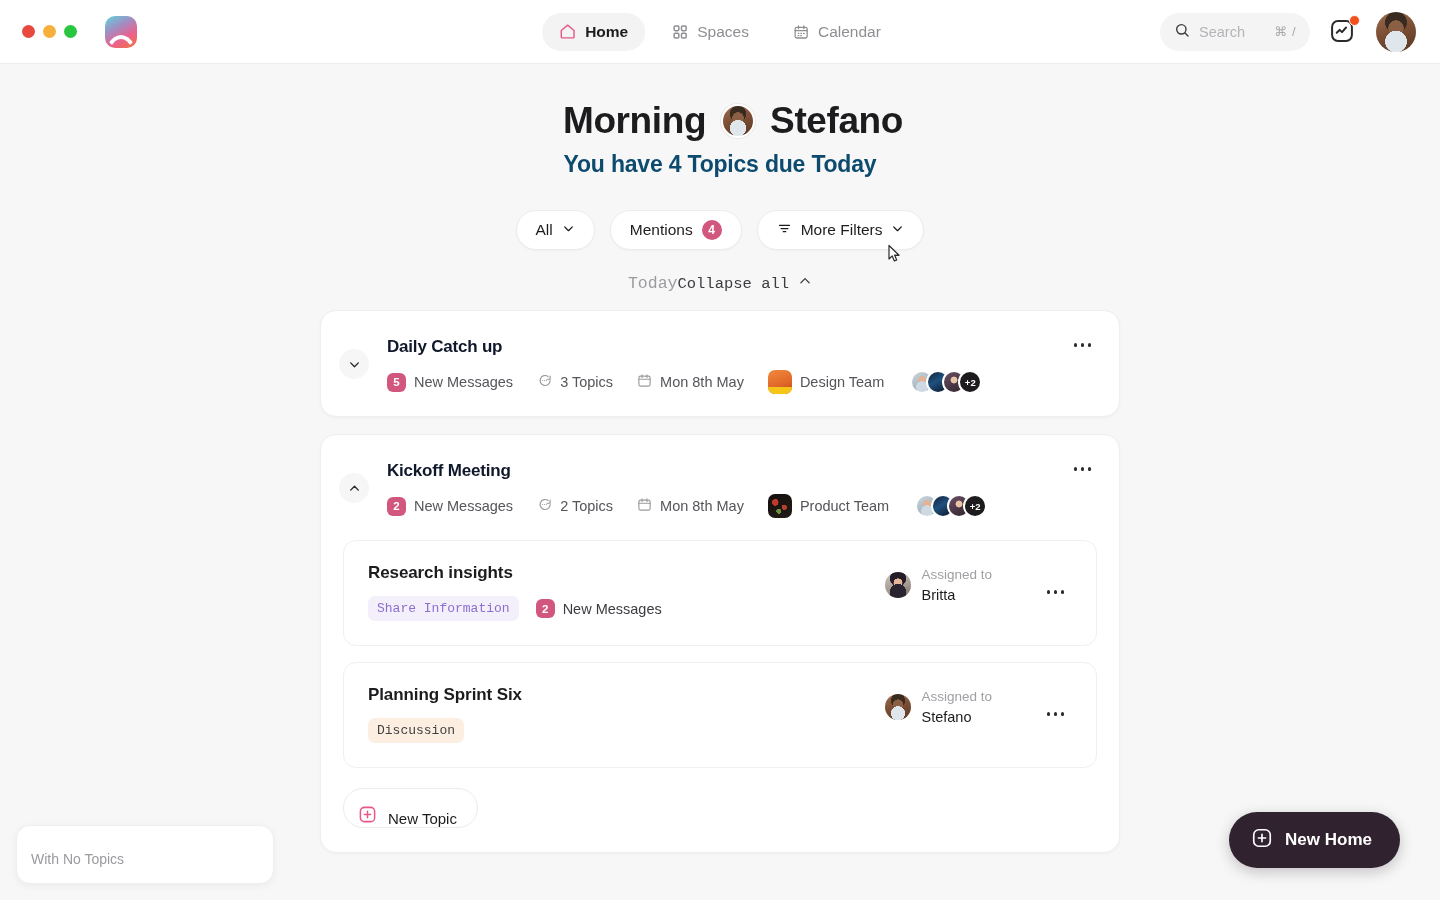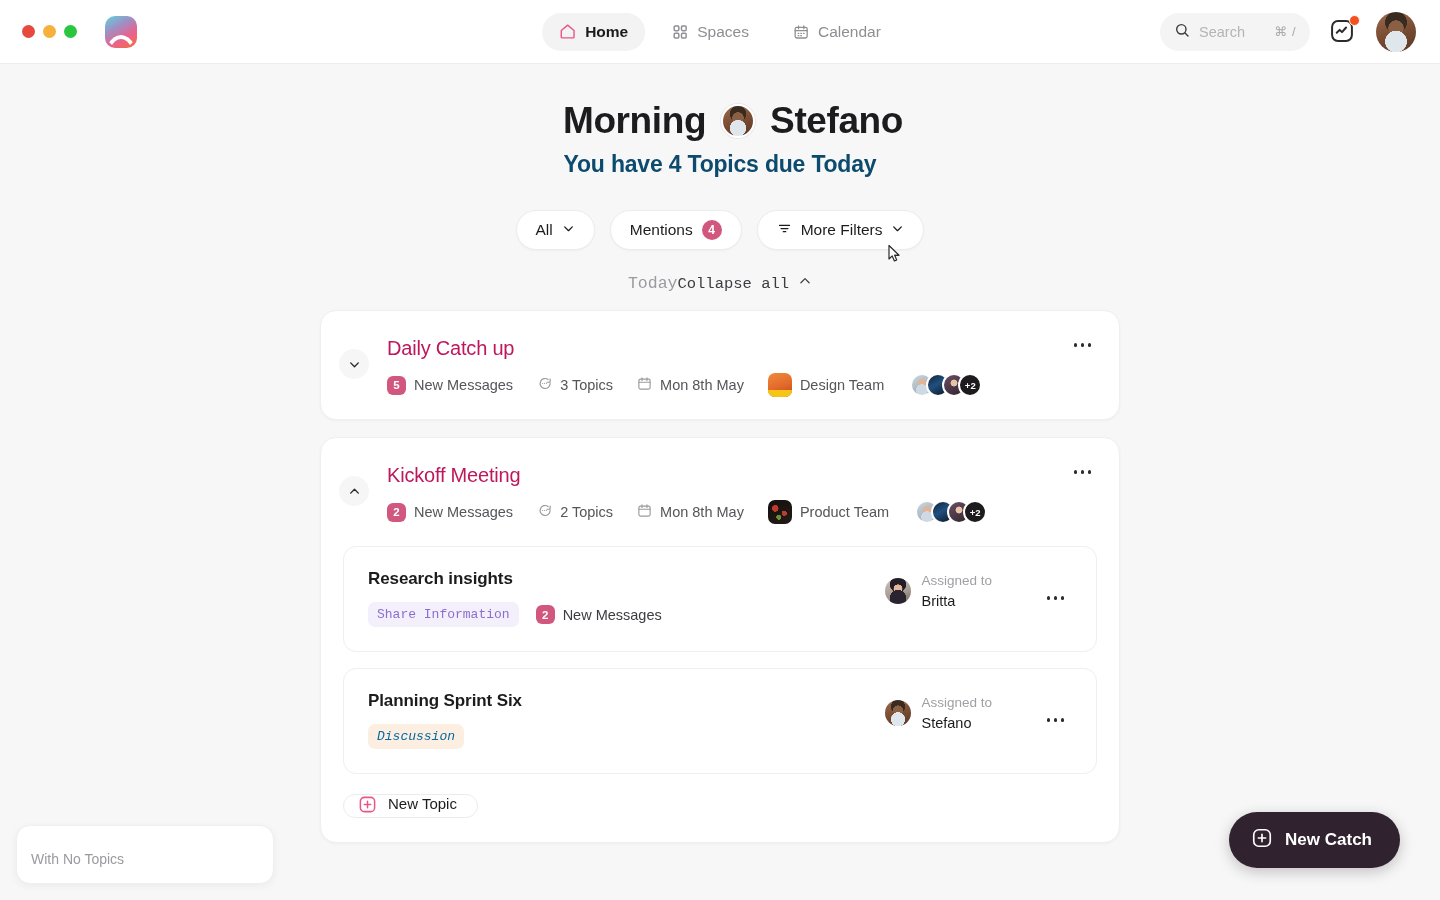--- a/index.html
+++ b/index.html
@@ -178,21 +178,21 @@
   
   .card {
     position: relative;
     background: #ffffff;
     border: 1px solid #efefef;
     border-radius: 16px;
     margin-top: 17px;
     box-shadow: 0 1px 3px rgba(16,16,16,0.04);
   }
   .card-head { padding: 26px 28px 22px 66px; }
-  .card-title { font-size: 20px; font-weight: 400; color: #be185d; letter-spacing: -0.2px; }
+  .card-title { font-size: 17px; font-weight: 700; color: #0f172a; letter-spacing: -0.2px; }
   .meta-row {
     margin-top: 13px;
     display: flex; align-items: center; gap: 24px;
     font-size: 14.5px; color: #3c3c41;
   }
   .meta { display: flex; align-items: center; gap: 8px; white-space: nowrap; }
   .meta .muted { color: #55555a; }
   .pill-count {
     min-width: 19px; height: 19px; padding: 0 5px;
     border-radius: 6px; background: #d1577f; color: #fff;
@@ -246,32 +246,32 @@
   .topic-main { flex: 1; }
   .topic-title { font-size: 17px; font-weight: 700; color: #1c1c1e; letter-spacing: -0.1px; }
   .topic-meta { margin-top: 13px; display: flex; align-items: center; gap: 17px; }
   .tag {
     font-family: "Liberation Mono", monospace;
     font-size: 13px;
     padding: 5px 9px;
     border-radius: 7px;
   }
   .tag-purple { background: #f3effb; color: #8b6fd0; }
-  .tag-orange { background: #fdeee2; color: #0369a1; font-style: italic; }
+  .tag-orange { background: #fdeee2; color: #404040; }
   .nm { display: flex; align-items: center; gap: 8px; font-size: 14.5px; color: #3c3c41; }
   .assignee { display: flex; align-items: center; gap: 11px; width: 150px; margin-top: 2px; }
   .assignee .avatar { width: 26px; height: 26px; }
   .asg-label { font-size: 13.5px; color: #a0a0a5; line-height: 1.45; }
   .asg-name { font-size: 14.5px; color: #1c1c1e; line-height: 1.45; }
   .topic .kebab { position: static; align-self: center; margin-left: 6px; }
 
   .newtopic-row { padding: 4px 22px 24px 22px; }
   .new-topic-btn {
-    display: inline-flex; align-items: flex-start; gap: 11px;
-    height: 24px; padding: 0 20px 0 14px;
+    display: inline-flex; align-items: flex-end; gap: 11px;
+    height: 40px; padding: 0 20px 0 14px;
     border: 1px solid #ececec; border-radius: 20px;
     background: #fff; font-size: 15px; color: #1c1c1e; font-weight: 500;
     cursor: pointer;
   }
 
   
   .upcoming {
     position: absolute;
     left: 16px; bottom: 16px;
     width: 258px;
@@ -612,16 +612,16 @@
     <div class="up-sub">With No Topics</div>
   </div>
 
   <div class="new-room">
     <span>
       <svg width="22" height="22" viewBox="0 0 24 24" fill="none" stroke="#ffffff" stroke-width="1.8" stroke-linecap="round">
           <rect x="3" y="3" width="18" height="18" rx="5.5"></rect>
           <path d="M12 8v8M8 12h8"></path>
         </svg>
     </span>
-    <span>New Catch</span>
+    <span>New Home</span>
   </div>
 
 </div>
 
 </body></html>

